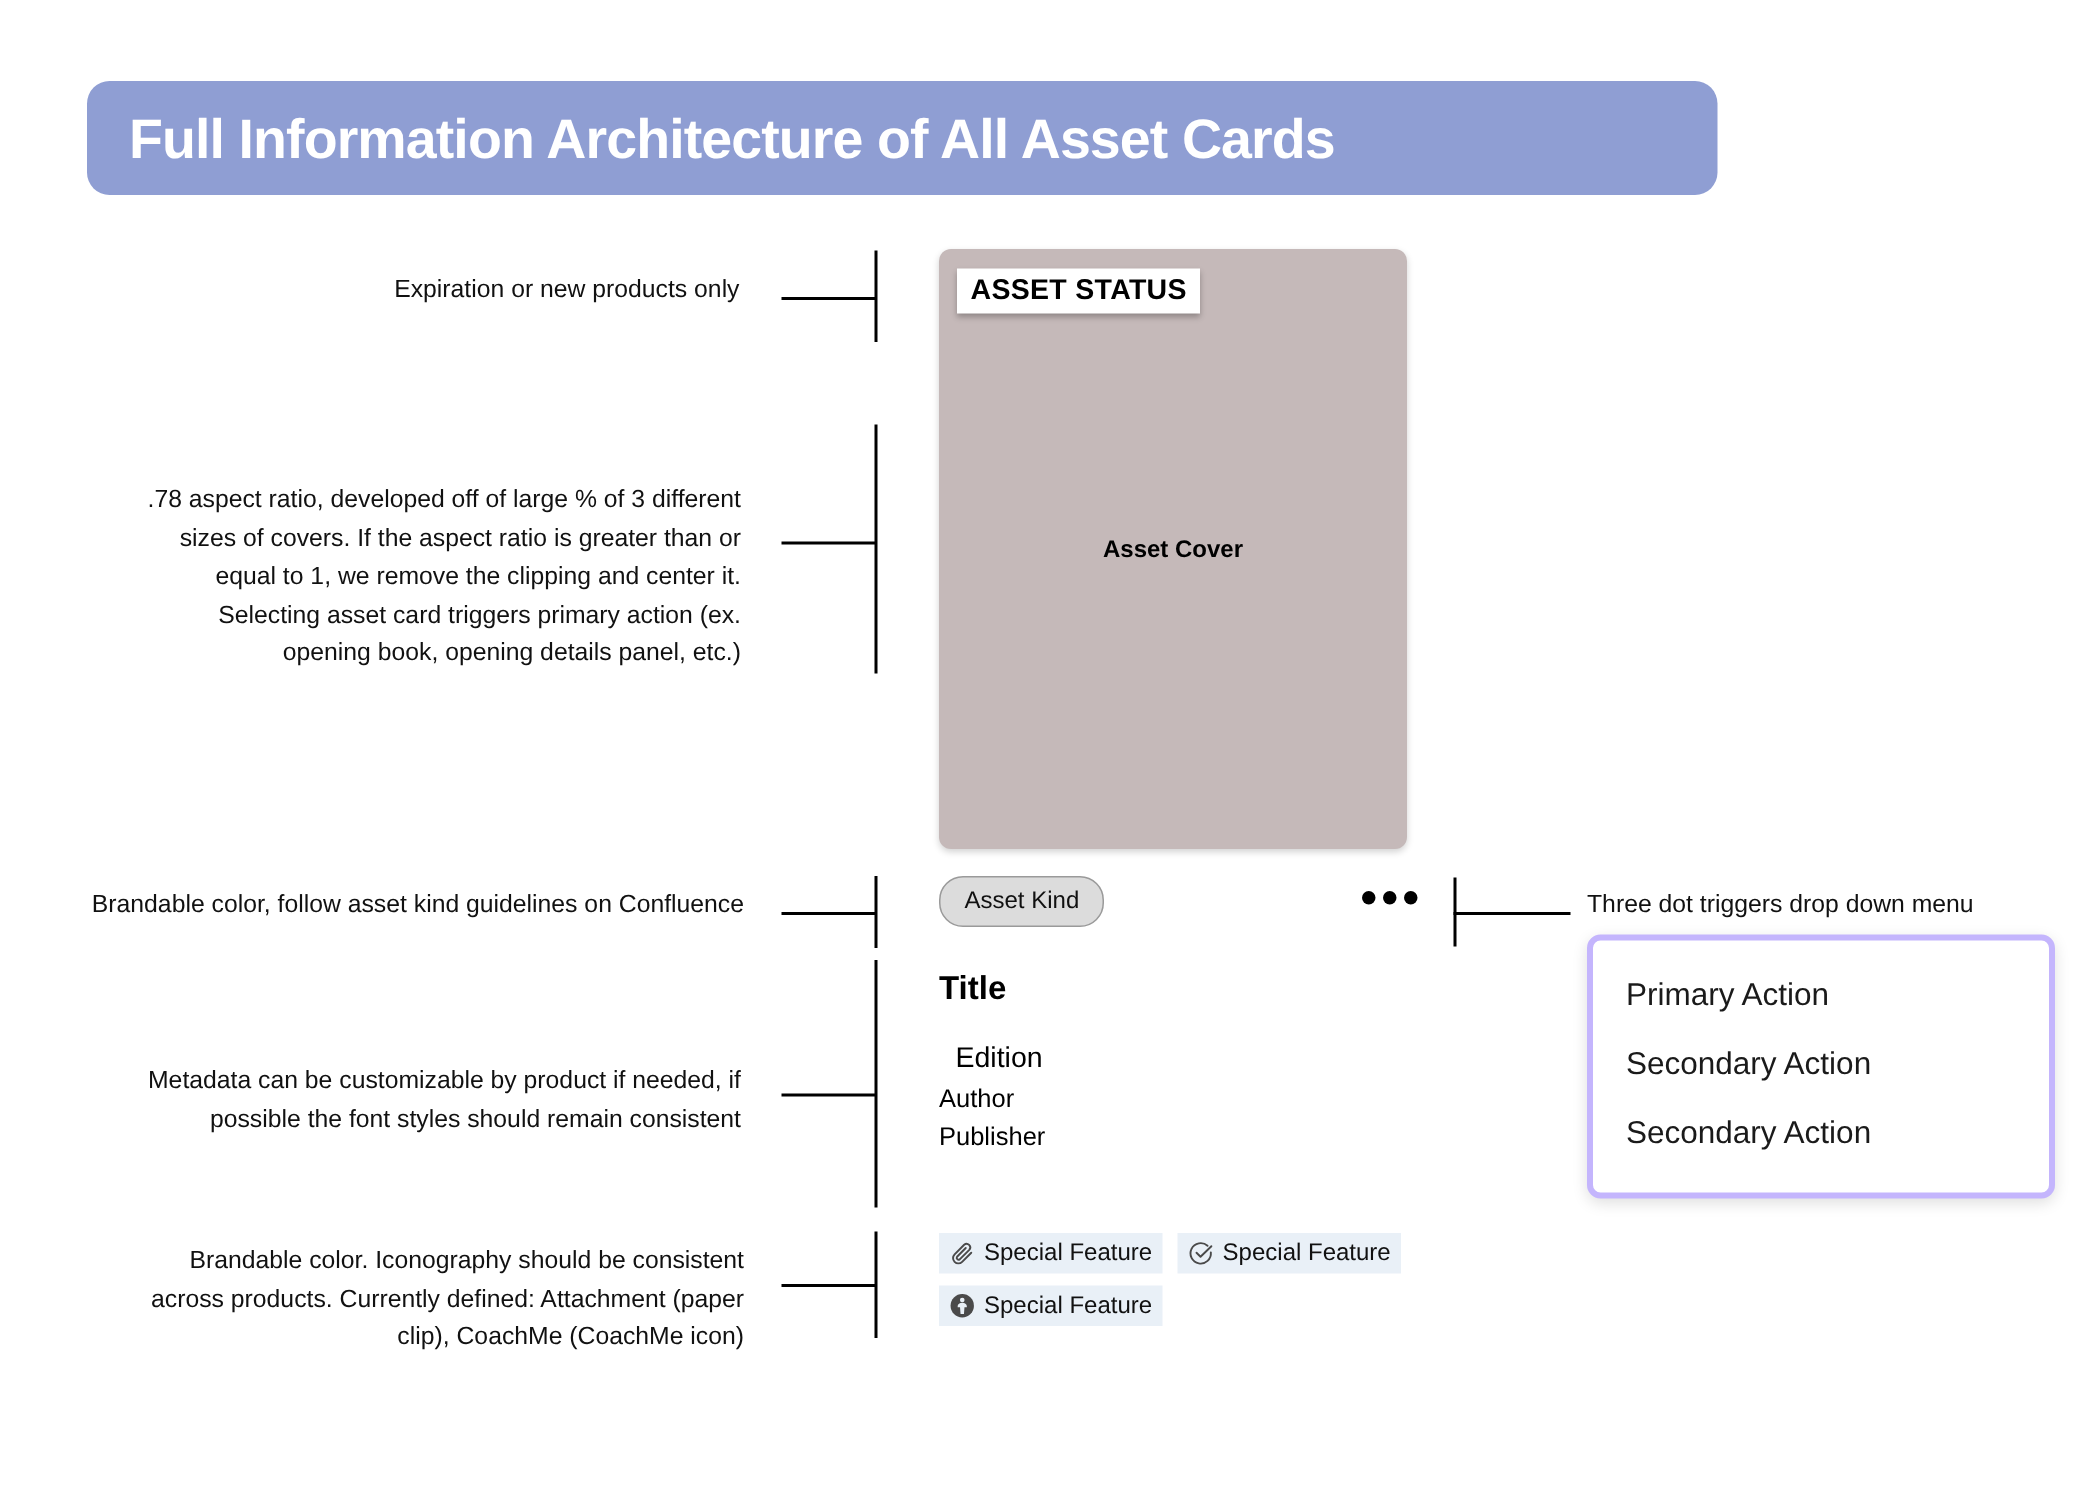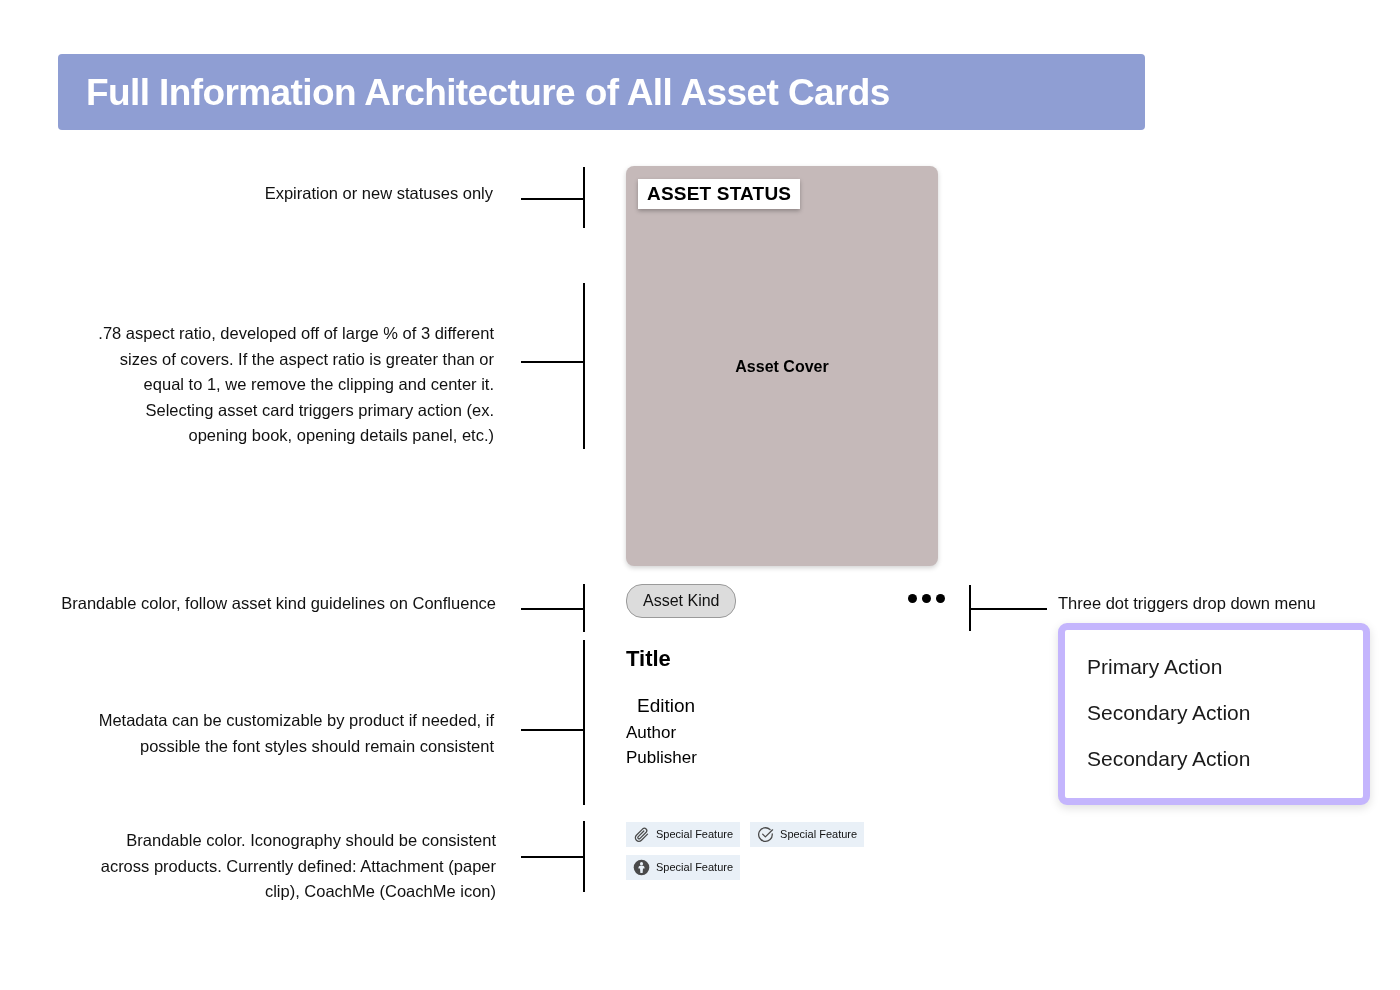--- a/index.html
+++ b/index.html
@@ -23,21 +23,21 @@
   }
 
   
   .title-banner {
     position: absolute;
     left: 58px;
     top: 54px;
     width: 1087px;
     height: 76px;
     background: #8f9ed3;
-    border-radius: 4px;
+    border-radius: 15px;
     display: flex;
     align-items: center;
   }
   .title-banner .title-text {
     font-size: 37px;
     font-weight: bold;
     color: #ffffff;
     letter-spacing: -0.6px;
     margin-left: 28px;
     line-height: 1;
@@ -140,21 +140,21 @@
     display: flex;
     flex-wrap: wrap;
     gap: 8px 10px;
   }
   .feature-tag {
     display: flex;
     align-items: center;
     gap: 6px;
     background: #e9f0f7;
     padding: 4px 7px;
-    font-size: 11px;
+    font-size: 16px;
     color: #111;
     line-height: 1.2;
   }
   .feature-tag .ficon {
     width: 17px;
     height: 17px;
     display: inline-flex;
     align-items: center;
     justify-content: center;
     flex: 0 0 auto;
@@ -183,21 +183,21 @@
     background: #000000;
   }
 
   
   .dropdown-menu {
     position: absolute;
     left: 1058px;
     top: 623px;
     width: 312px;
     background: #ffffff;
-    border: 7px solid #c4b5fd;
+    border: 4px solid #c4b5fd;
     border-radius: 9px;
     box-shadow: 0 3px 10px rgba(0,0,0,0.13);
     padding: 14px 0 16px 0;
     box-sizing: border-box;
   }
   .dropdown-item {
     font-size: 21px;
     color: #1a1a1a;
     padding: 11px 22px;
     line-height: 1.15;
@@ -205,21 +205,21 @@
 </style>
 </head>
 <body>
 
 <div class="stage">
 
   <div class="title-banner">
     <div class="title-text">Full Information Architecture of All Asset Cards</div>
   </div>
 
-  <div class="anno-text left-side" style="left:40px; top:181px; width:453px;">Expiration or new statuses only</div>
+  <div class="anno-text left-side" style="left:40px; top:181px; width:453px;">Expiration or new products only</div>
   <div class="hline" style="left:521px; top:198px; width:63px;"></div>
   <div class="vline" style="left:583px; top:167px; height:61px;"></div>
 
   <div class="anno-text left-side" style="left:88px; top:321px; width:406px;">.78 aspect ratio, developed off of large % of 3 different sizes of covers. If the aspect ratio is greater than or equal to 1, we remove the clipping and center it. Selecting asset card triggers primary action (ex. opening book, opening details panel, etc.)</div>
   <div class="hline" style="left:521px; top:361px; width:63px;"></div>
   <div class="vline" style="left:583px; top:283px; height:166px;"></div>
 
   <div class="asset-cover">
     <div class="asset-status-badge">ASSET STATUS</div>
     <div class="asset-cover-label">Asset Cover</div>

